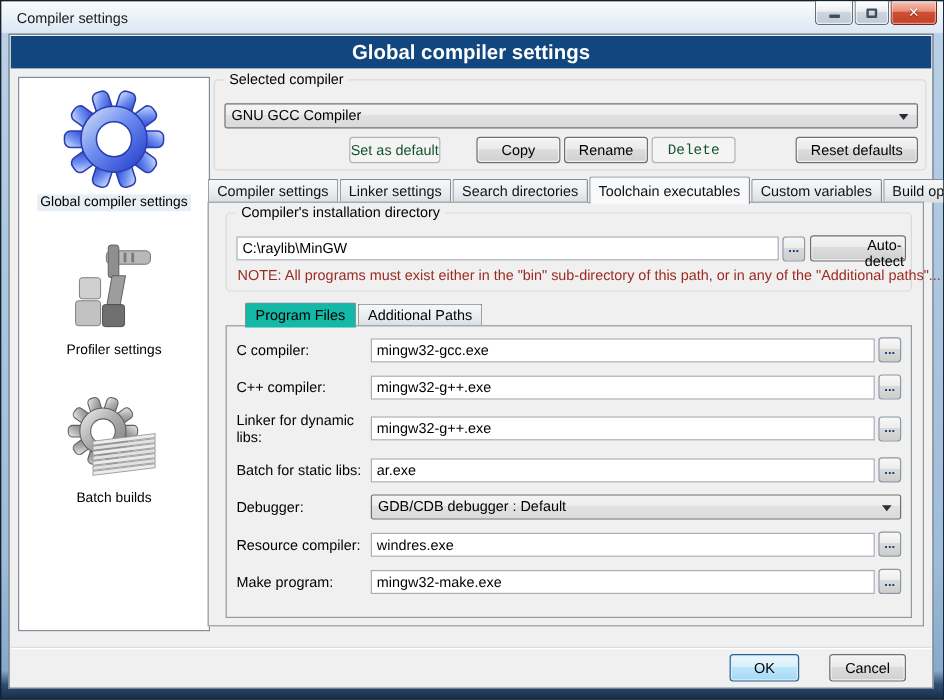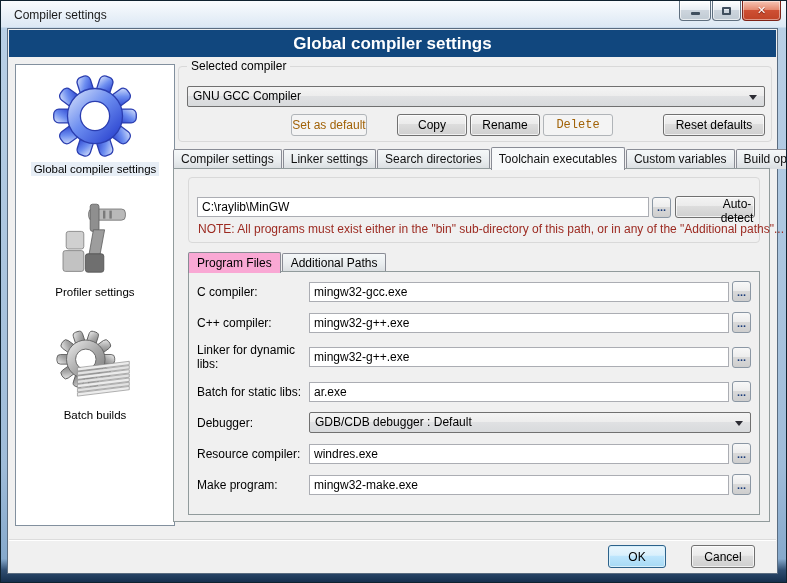--- a/index.html
+++ b/index.html
@@ -53,21 +53,21 @@
     position:absolute; top:-8px; left:8px; background:#f0f0f0; padding:0 4px;
     font-size:12px; color:#000;
   }
   
   .btn{
     font-family:inherit; font-size:12px; color:#000; cursor:pointer;
     border:1px solid #707070; border-radius:3px;
     background:linear-gradient(#f3f3f3,#ebebeb 45%,#dddddd 46%,#cfcfcf);
     box-shadow:inset 0 0 0 1px rgba(255,255,255,.7);
   }
-  .btn.disabled{ color:#a16207; border-color:#b0b4b8; background:#f4f4f4; box-shadow:none; }
+  .btn.disabled{ color:#14532d; border-color:#b0b4b8; background:#f4f4f4; box-shadow:none; }
   .btn.ok{
     border-color:#2c628b;
     background:linear-gradient(#eaf6fd,#d9f0fc 45%,#bee6fd 46%,#a6d9f4);
     box-shadow:inset 0 0 0 1px #d7effb;
   }
   .txt{
     font-family:inherit; font-size:12px; color:#000; height:20px;
     border:1px solid #abadb3; background:#fff; padding:0 4px; width:100%;
   }
   .combo{
@@ -114,21 +114,21 @@
   .installgroup .row{ position:absolute; left:8px; right:4px; top:18px; display:flex; align-items:center; }
   .autodetect{ height:22px; width:80px; flex:0 0 80px; margin-left:4px;padding-left:44px; }
   .note{ position:absolute; left:9px; top:44px; font-size:12px; color:#9c2a21; white-space:nowrap; }
   
   .subtabs{ position:absolute; left:14px; top:82px; display:flex; align-items:flex-end; height:21px; }
   .subtab{
     height:19px; border:1px solid #898c95; border-bottom:none; border-radius:2px 2px 0 0;
     background:linear-gradient(#f5f8f9,#e9edef 55%,#d9dde0);
     font-size:12px; padding:0 8px; line-height:18px; margin-right:1px; cursor:pointer;
   }
-  .subtab.active{ height:21px; line-height:20px; background:#f9a8d4; margin-bottom:-1px; position:relative; z-index:2; }
+  .subtab.active{ height:21px; line-height:20px; background:#14b8a6; margin-bottom:-1px; position:relative; z-index:2;margin-left:16px; }
   .subpage{
     position:absolute; left:14px; top:102px; width:572px; height:244px;
     border:1px solid #919b9c; background:#f0f0f0; padding:9px 8px 0 8px; z-index:1;
   }
   .frow{ display:flex; align-items:center; margin-bottom:10px; }
   .flabel{ flex:0 0 112px; font-size:12px; color:#000; }
   .frow .combo{ flex:1; }
   
   .footer-sep{ position:absolute; left:1px; right:1px; top:510px; height:2px;
     background:linear-gradient(#dcdcdc 50%,#ffffff 50%); }
@@ -268,20 +268,21 @@
       <div class="tab">Search directories</div>
       <div class="tab active">Toolchain executables</div>
       <div class="tab">Custom variables</div>
       <div class="tab">Build options</div>
 
     </div>
 
     <div class="tabpage">
 
       <div class="group installgroup">
+        <span class="group-label">Compiler's installation directory</span>
         <div class="row">
           <input class="txt" value="C:\raylib\MinGW" style="">
           <button class="browse">...</button>
           <button class="btn autodetect">Auto-detect</button>
         </div>
         <div class="note">NOTE: All programs must exist either in the "bin" sub-directory of this path, or in any of the "Additional paths"...</div>
       </div>
 
       <div class="subtabs">
         <div class="subtab active">Program Files</div>

